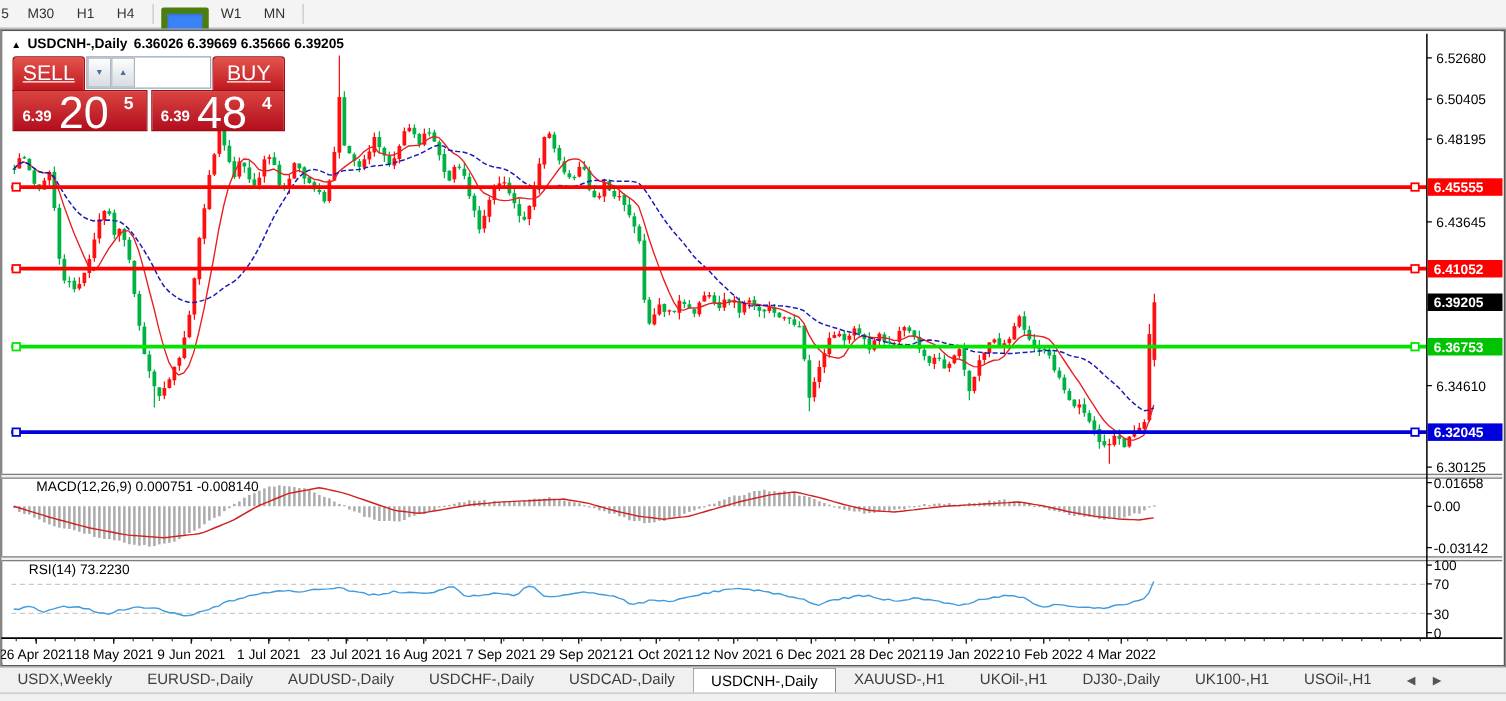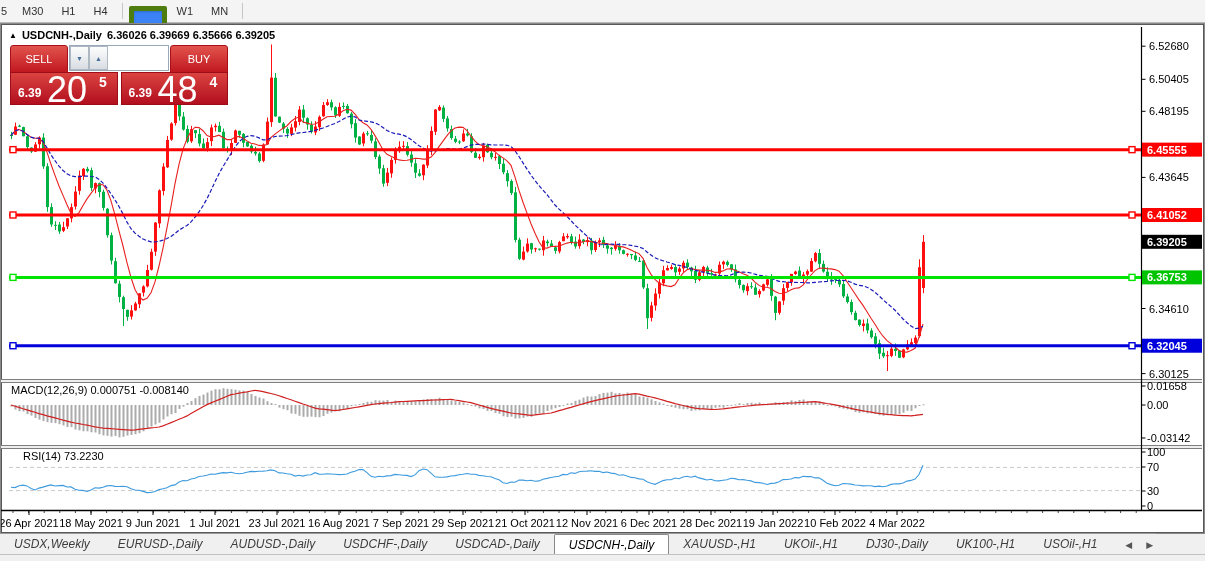--- a/index.html
+++ b/index.html
@@ -17,38 +17,38 @@
   .chart-window{position:absolute;left:0;top:23px;width:1203px;height:509px;background:#ffffff;
     border:1px solid #8a8a8a;box-shadow:inset 0 0 0 1px #585858;}
   .chart-svg{position:absolute;left:0;top:0;}
   .chart-title{position:absolute;left:8px;top:5px;font-size:11px;font-weight:700;color:#000;
     display:flex;align-items:center;gap:5px;}
   .collapse-arrow{font-size:8px;color:#000;}
   .pane-label{position:absolute;font-size:11px;color:#000;}
   
   .trade-panel{position:absolute;left:9px;top:21px;width:218px;}
   .tp-row{display:flex;height:26px;}
-  .tp-btn{width:56px;height:26px;border-radius:3px 3px 0 0;color:#fff;font-size:11px;
+  .tp-btn{width:56px;height:26px;border-radius:3px 3px 0 0;color:#fff;font-size:17px;
     background:linear-gradient(180deg,#e2544d 0%,#c01820 100%);border:1px solid #a80f18;
-    display:flex;align-items:center;justify-content:center;cursor:pointer;}
+    display:flex;align-items:center;justify-content:center;cursor:pointer;text-decoration:underline;}
   .tp-spin{flex:1;display:flex;height:24px;margin:0 1px;border:1px solid #98a8b8;background:#fff;}
   .spin-btn{width:17px;background:linear-gradient(180deg,#fdfdfd,#d8dde2);border:1px solid #aeb8c2;
     color:#4a6f9b;font-size:7px;display:flex;align-items:center;justify-content:center;cursor:pointer;}
   .vol-input{flex:1;border:none;outline:none;text-align:right;font-size:14px;padding:0 5px;
     font-family:inherit;color:#000;min-width:0;}
   .tp-prices{display:flex;margin-top:1px;}
   .price-box{width:129px;height:31px;color:#fff;position:relative;
     background:linear-gradient(180deg,#da4340 0%,#b20f1e 100%);border:1px solid #9c0d18;cursor:pointer;text-align:right;}
   .price-box.sell{margin-right:3px;}
   .pb-small{position:absolute;left:7px;bottom:4px;font-size:12px;font-weight:700;}
   .pb-big{position:absolute;left:36px;top:-4px;font-size:36px;font-weight:400;}
   .pb-sup{position:absolute;left:88px;top:1px;font-size:14px;font-weight:700;}
   
   .tab-bar{position:absolute;left:0;top:533px;width:1156px;height:21px;background:#f0f0f0;
-    border-top:1px solid #9a9a9a;display:flex;align-items:center;font-style:italic;}
+    border-top:1px solid #9a9a9a;display:flex;align-items:flex-start;}
   .tab{height:19px;line-height:19px;padding:0 14px;font-size:12px;color:#3d3d3d;white-space:nowrap;
     cursor:pointer;}
   .tab.active{background:#ffffff;border:1px solid #8a8a8a;border-bottom:1px solid #fff;height:20px;
     line-height:20px;border-radius:2px 2px 0 0;color:#000;}
   .tab-sep{width:1px;height:13px;background:#adadad;margin-bottom:3px;}
   .tab-scroll{margin-left:auto;display:flex;gap:14px;padding:0 14px;align-items:center;height:100%;}
   .tab-scroll span{font-size:9px;color:#555;cursor:pointer;}
   .status-strip{position:absolute;left:0;top:554px;width:1205px;height:7px;background:#f0f0f0;
     border-top:1px solid #c2c2c2;}
 </style>
@@ -965,21 +965,21 @@
           <span class="pb-sup">5</span>
         </div>
         <div class="price-box">
           <span class="pb-small">6.39</span>
           <span class="pb-big">48</span>
           <span class="pb-sup">4</span>
         </div>
       </div>
     </div>
 
-    <div class="pane-label" style="left:10px;top:360px;">MACD(12,26,9) 0.000751 -0.008140</div>
+    <div class="pane-label" style="left:28px;top:360px;">MACD(12,26,9) 0.000751 -0.008140</div>
     <div class="pane-label" style="left:10px;top:426px;padding-left:12px;">RSI(14) 73.2230</div>
   </div>
 
   <div class="tab-bar">
       <div class="tab">USDX,Weekly</div>
       <div class="tab-sep"></div>
       <div class="tab">EURUSD-,Daily</div>
       <div class="tab-sep"></div>
       <div class="tab">AUDUSD-,Daily</div>
       <div class="tab-sep"></div>

